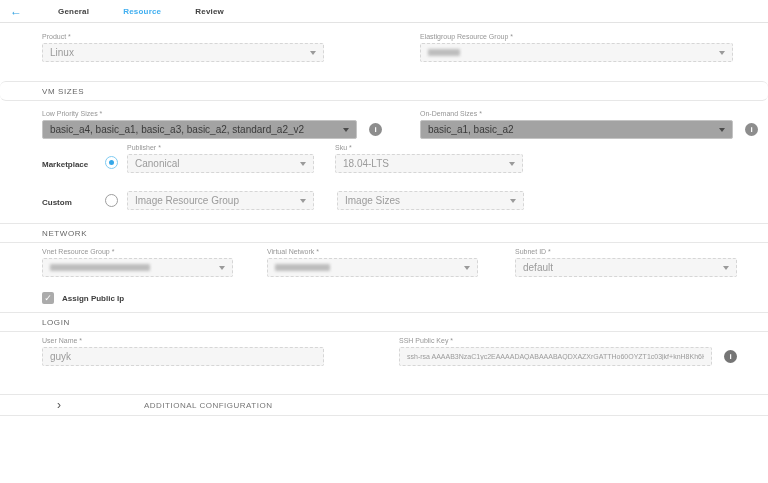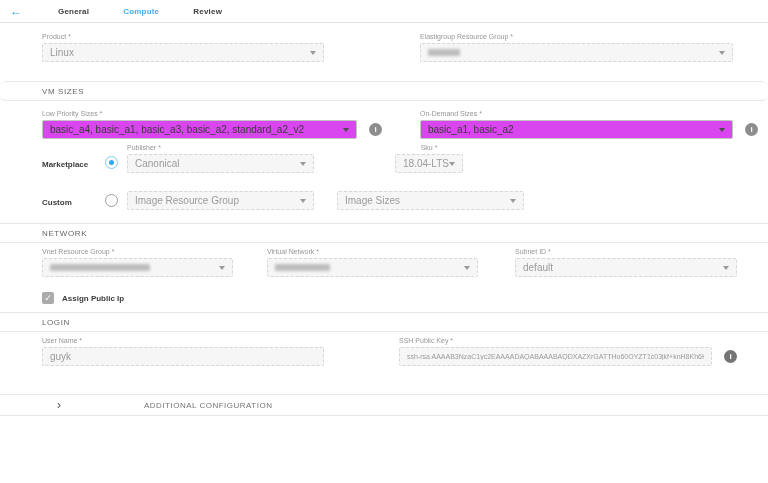--- a/index.html
+++ b/index.html
@@ -12,21 +12,21 @@
   .tab { font-size:8px; font-weight:bold; color:#414141; margin-left:34px; letter-spacing:.2px; cursor:pointer; }
   .tab.first { margin-left:36px; }
   .tab.active { color:#41aff0; }
 
   
   .row { display:flex; padding-left:42px; padding-right:31px; align-items:flex-start; }
   .fblock { display:flex; flex-direction:column; }
   .flabel { font-size:7px; color:#969696; margin-bottom:3px; white-space:nowrap; }
   .fld { height:19px; border-radius:2px; display:flex; align-items:center; padding:0 7px; font-size:10px; white-space:nowrap; overflow:hidden; }
   .dis { background:#f6f6f6; border:1px dashed #d6d6d6; color:#9b9b9b; }
-  .en  { background:#d946ef; border:1px solid #c4c4c4; color:#3a3a3a; }
+  .en  { background:#a3a3a3; border:1px solid #c4c4c4; color:#3a3a3a; }
   .val { overflow:hidden; text-overflow:clip; white-space:nowrap; }
   .caret { margin-left:auto; flex:none; width:0; height:0; border-left:3.5px solid transparent; border-right:3.5px solid transparent; border-top:4px solid #4a4a4a; }
   .dis .caret { border-top-color:#9a9a9a; }
 
   
   .band { height:20px; border-top:1px solid #e7e7e7; border-bottom:1px solid #e7e7e7; display:flex; align-items:center; padding-left:42px; font-size:8px; color:#666; letter-spacing:.6px; }
 
   
   .fwrap { display:flex; align-items:flex-end; }
   .info { flex:none; width:13px; height:13px; border-radius:50%; background:#8d8d8d; color:#fff; font-size:8px; font-weight:bold; display:flex; align-items:center; justify-content:center; margin-left:12px; margin-bottom:3px; cursor:pointer; }
@@ -45,42 +45,42 @@
 
   
   .blob { display:inline-block; height:7px; background:#bdbdbd; border-radius:1px; filter:blur(1.5px); }
   .blob.w32 { width:32px; } .blob.w100 { width:100px; } .blob.w55 { width:55px; }
 
   
   .w282 { width:282px; } .w313 { width:313px; } .w315 { width:315px; }
   .w187 { width:187px; } .w188 { width:188px; }
   .w191 { width:191px; } .w211 { width:211px; } .w222 { width:222px; } .w303 { width:303px; }
   .ml96 { margin-left:96px; } .ml38 { margin-left:38px; } .ml23 { margin-left:23px; }
-  .ml21 { margin-left:21px;align-items:center; } .ml34 { margin-left:34px; } .ml37 { margin-left:37px; } .ml75 { margin-left:75px; }
+  .ml21 { margin-left:21px; } .ml34 { margin-left:34px; } .ml37 { margin-left:37px; } .ml75 { margin-left:75px; }
 
   .mt10 { margin-top:10px; } .mt19 { margin-top:19px;border-radius:6px; } .mt9 { margin-top:9px; }
   .mt21 { margin-top:21px; } .mt5 { margin-top:5px; } .mt18 { margin-top:18px; }
   .mt13 { margin-top:13px; } .mt15 { margin-top:15px; } .mt8 { margin-top:8px; }
 
   
   .addl { margin-top:28px; height:22px; border-top:1px solid #e7e7e7; border-bottom:1px solid #e7e7e7; display:flex; align-items:center; padding-left:57px; cursor:pointer; }
   .chev { font-size:12px; color:#555; line-height:1; }
   .addl-label { font-size:8px; color:#757575; letter-spacing:.5px; margin-left:83px; }
 
   .chkrow { display:flex; align-items:center; padding-left:42px; }
 </style>
 </head>
 <body>
 
 <div class="page">
 
   <div class="tabbar">
     <span class="back">←</span>
     <span class="tab first">General</span>
-    <span class="tab active">Compute</span>
+    <span class="tab active">Resource</span>
     <span class="tab">Review</span>
   </div>
 
   <div class="row mt10">
     <div class="fblock w282">
       <span class="flabel">Product *</span>
       <div class="fld dis">
         <span class="val">Linux</span>
         <span class="caret"></span>
       </div>

